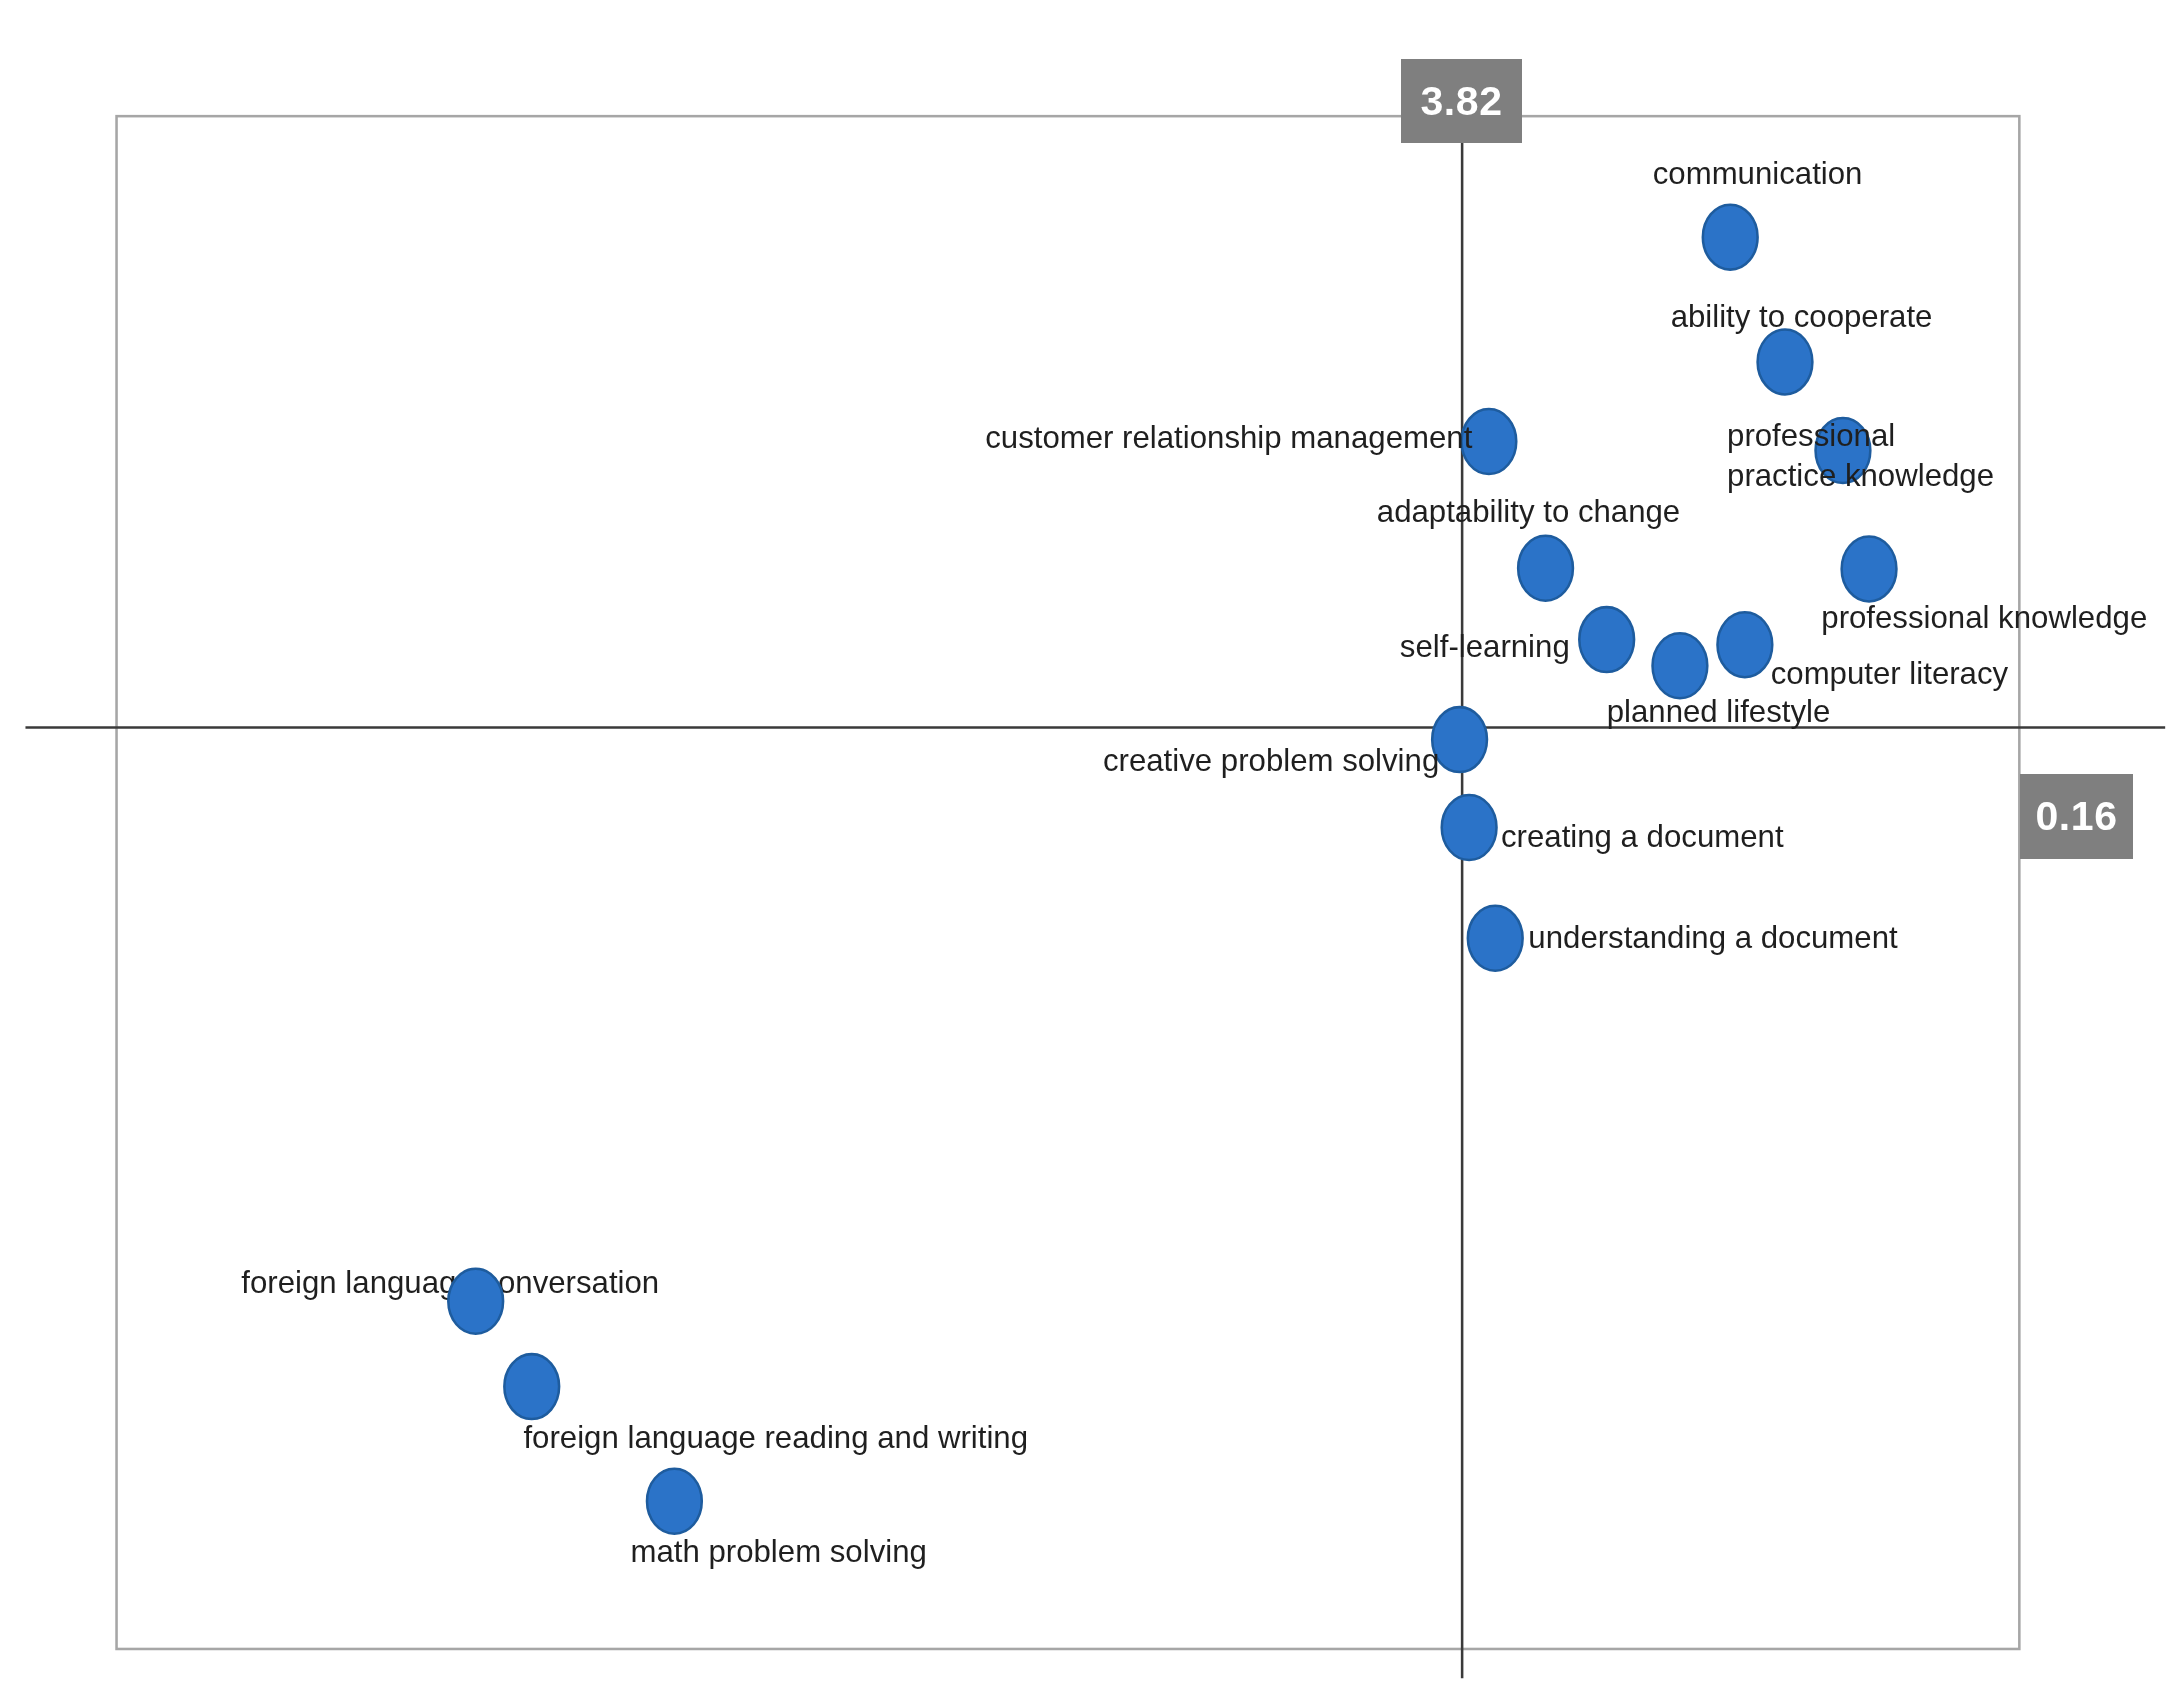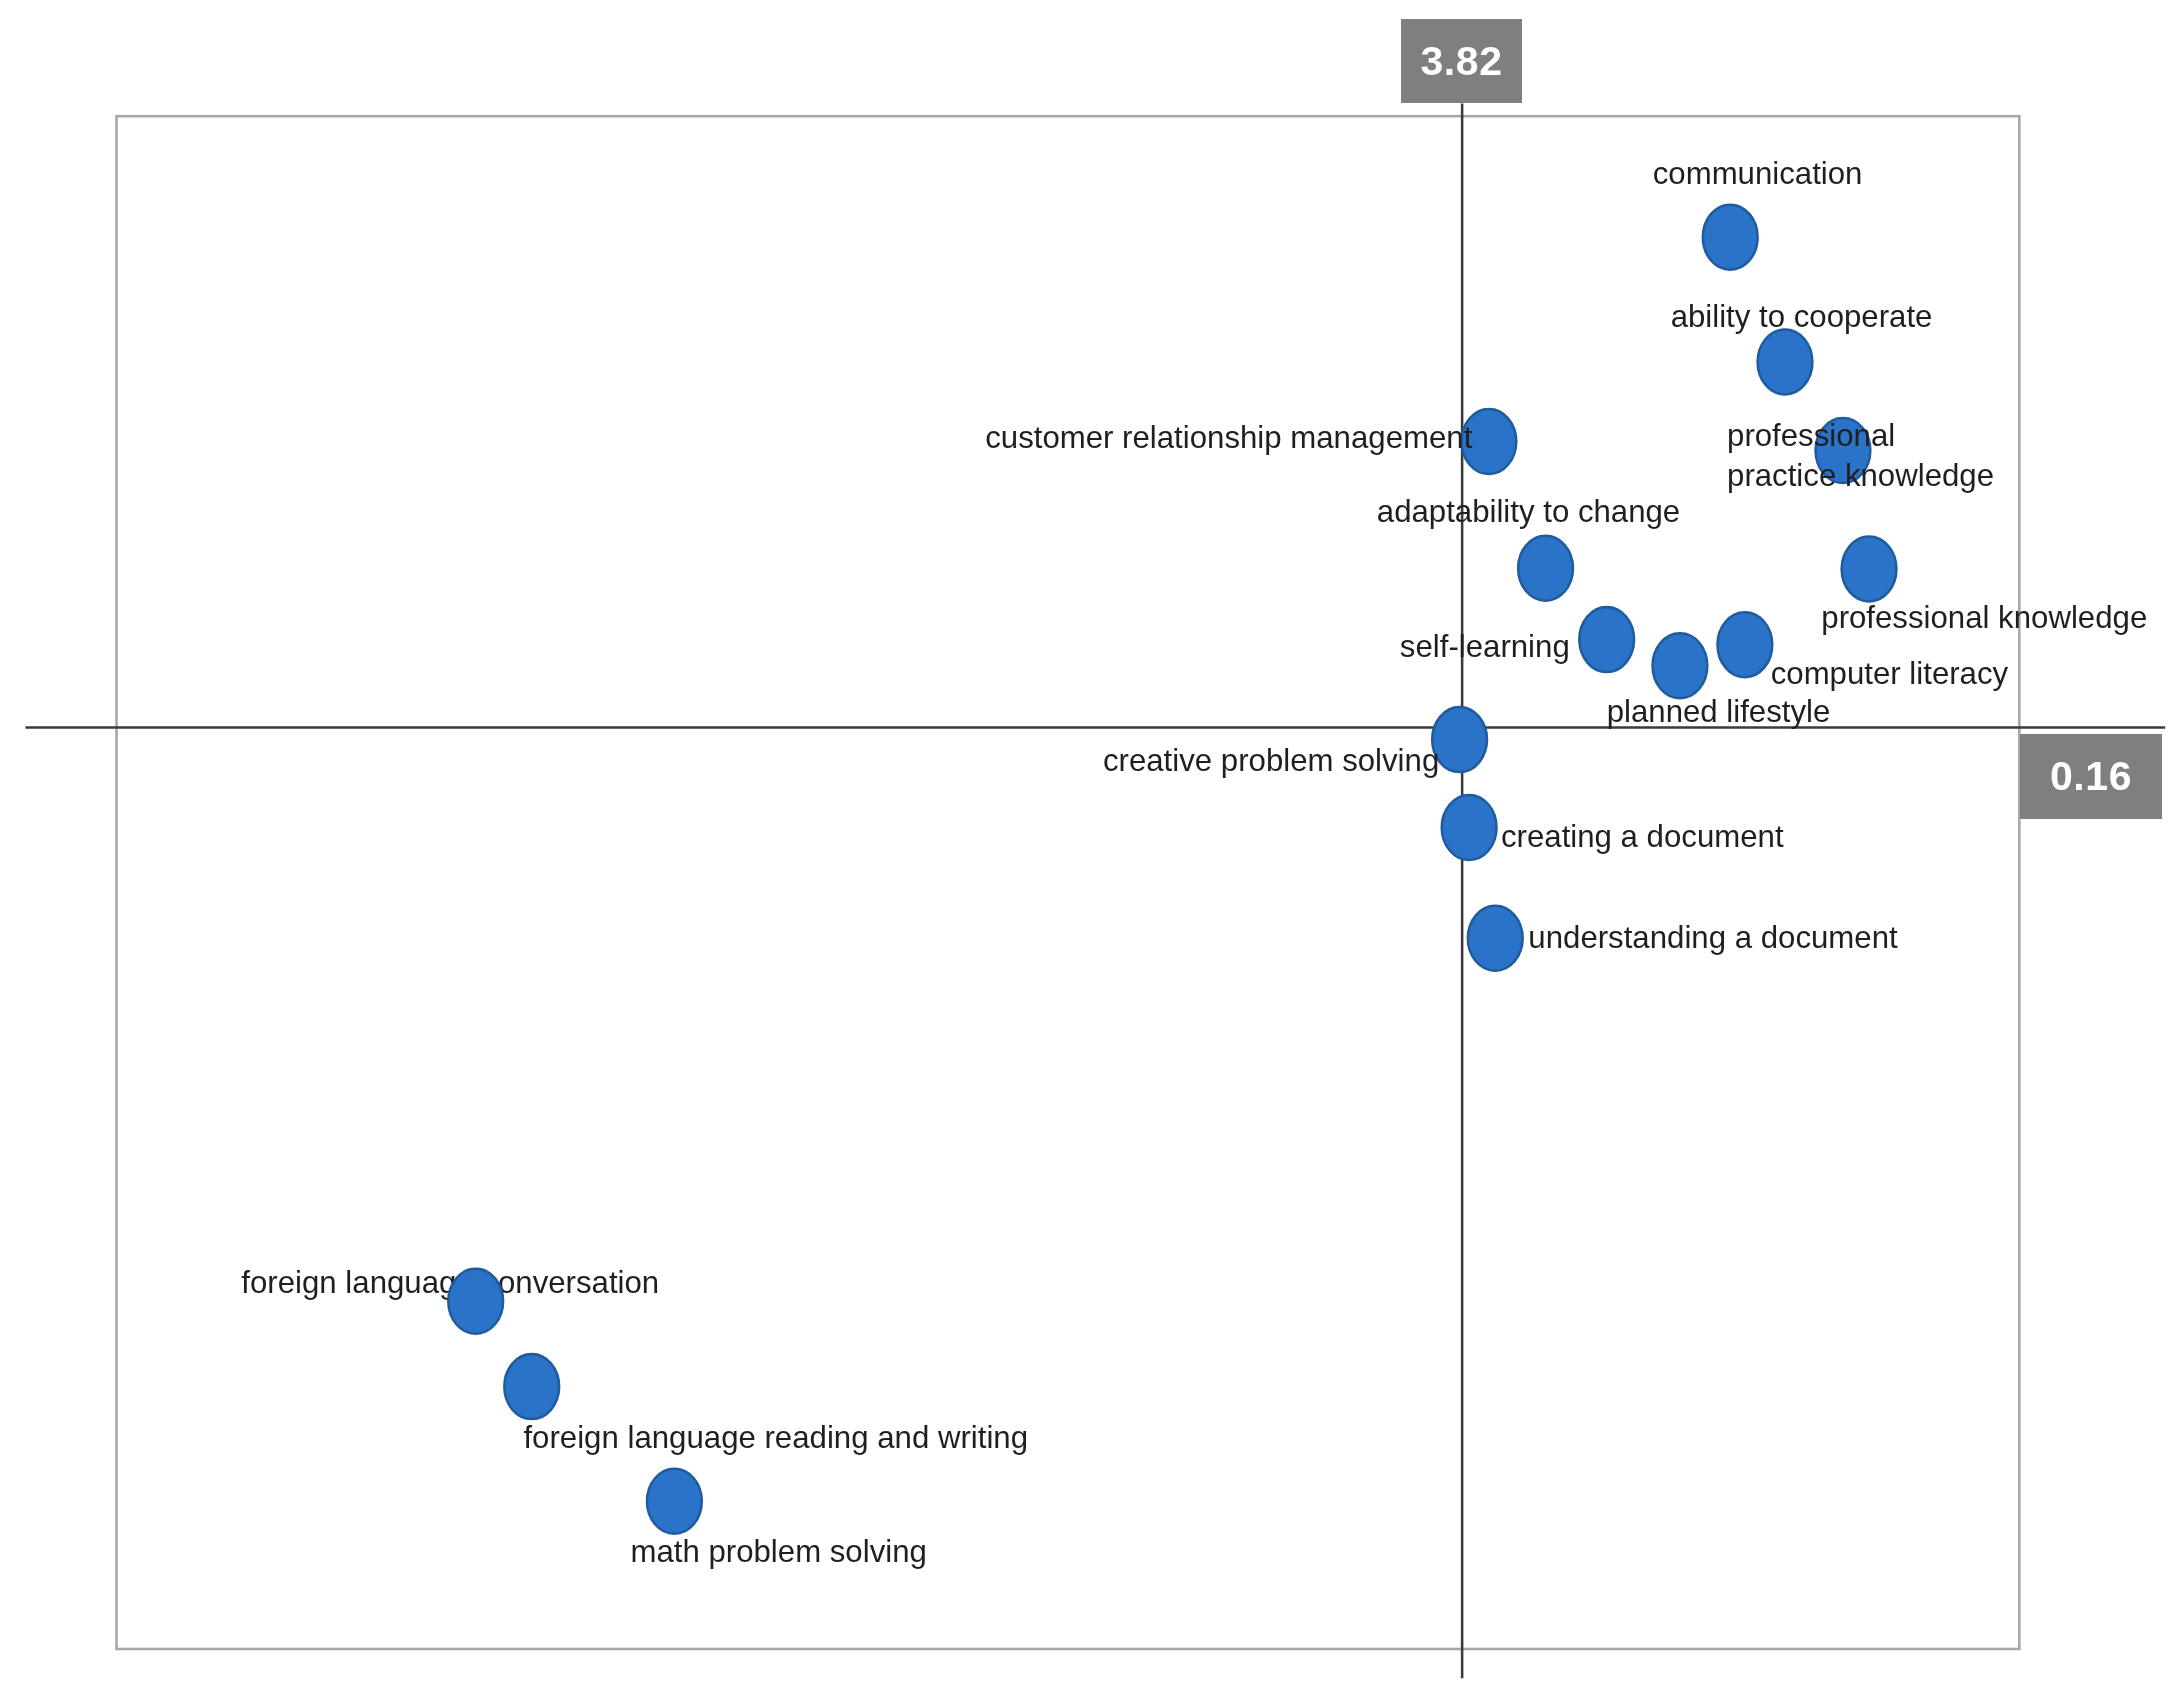--- a/index.html
+++ b/index.html
@@ -14,20 +14,21 @@
   .stage svg { position: absolute; left: 0; top: 0; }
   svg text { font-family: "Liberation Sans", sans-serif; }
   .mean-box {
     position: absolute;
     display: flex;
     align-items: center;
     justify-content: center;
     font-weight: bold;
     font-size: 41px;
     letter-spacing: 0.6px;
+    margin-top: 40px;
   }
 </style>
 </head>
 <body>
 
 <div class="stage">
   <svg viewBox="0 0 3428 2675" width="2183" height="1704">
       <rect x="183" y="182" width="2988" height="2407" fill="none" stroke="#A6A6A6" stroke-width="4"></rect>
       <line x1="40" x2="3400" y1="1142" y2="1142" stroke="#3A3A3A" stroke-width="4"></line>
       <line x1="2296" x2="2296" y1="162" y2="2635" stroke="#3A3A3A" stroke-width="4"></line>
@@ -56,15 +57,15 @@
       <text x="2465" y="1031" text-anchor="end" font-size="49" fill="#1F1F1F"><tspan x="2465" dy="0">self-learning</tspan></text>
       <text x="2523" y="1133" text-anchor="start" font-size="49" fill="#1F1F1F"><tspan x="2523" dy="0">planned lifestyle</tspan></text>
       <text x="2967" y="1074" text-anchor="middle" font-size="49" fill="#1F1F1F"><tspan x="2967" dy="0">computer literacy</tspan></text>
       <text x="1732" y="1211" text-anchor="start" font-size="49" fill="#1F1F1F"><tspan x="1732" dy="0">creative problem solving</tspan></text>
       <text x="2357" y="1330" text-anchor="start" font-size="49" fill="#1F1F1F"><tspan x="2357" dy="0">creating a document</tspan></text>
       <text x="2400" y="1488" text-anchor="start" font-size="49" fill="#1F1F1F"><tspan x="2400" dy="0">understanding a document</tspan></text>
       <text x="822" y="2274" text-anchor="start" font-size="49" fill="#1F1F1F"><tspan x="822" dy="0">foreign language reading and writing</tspan></text>
       <text x="990" y="2452" text-anchor="start" font-size="49" fill="#1F1F1F"><tspan x="990" dy="0">math problem solving</tspan></text>
     </svg>
   <div class="mean-box" style="left: 1401px; top: 19px; width: 121px; height: 84px; background: rgb(127, 127, 127); color: rgb(255, 255, 255);">3.82</div>
-  <div class="mean-box" style="left: 2020px; top: 734px; width: 142px; height: 85px; background: rgb(127, 127, 127); color: rgb(255, 255, 255);">0.16</div>
+  <div class="mean-box" style="left: 2020px; top: 734px; width: 113px; height: 85px; background: rgb(127, 127, 127); color: rgb(255, 255, 255);">0.16</div>
 </div>
 
 
 </body></html>

